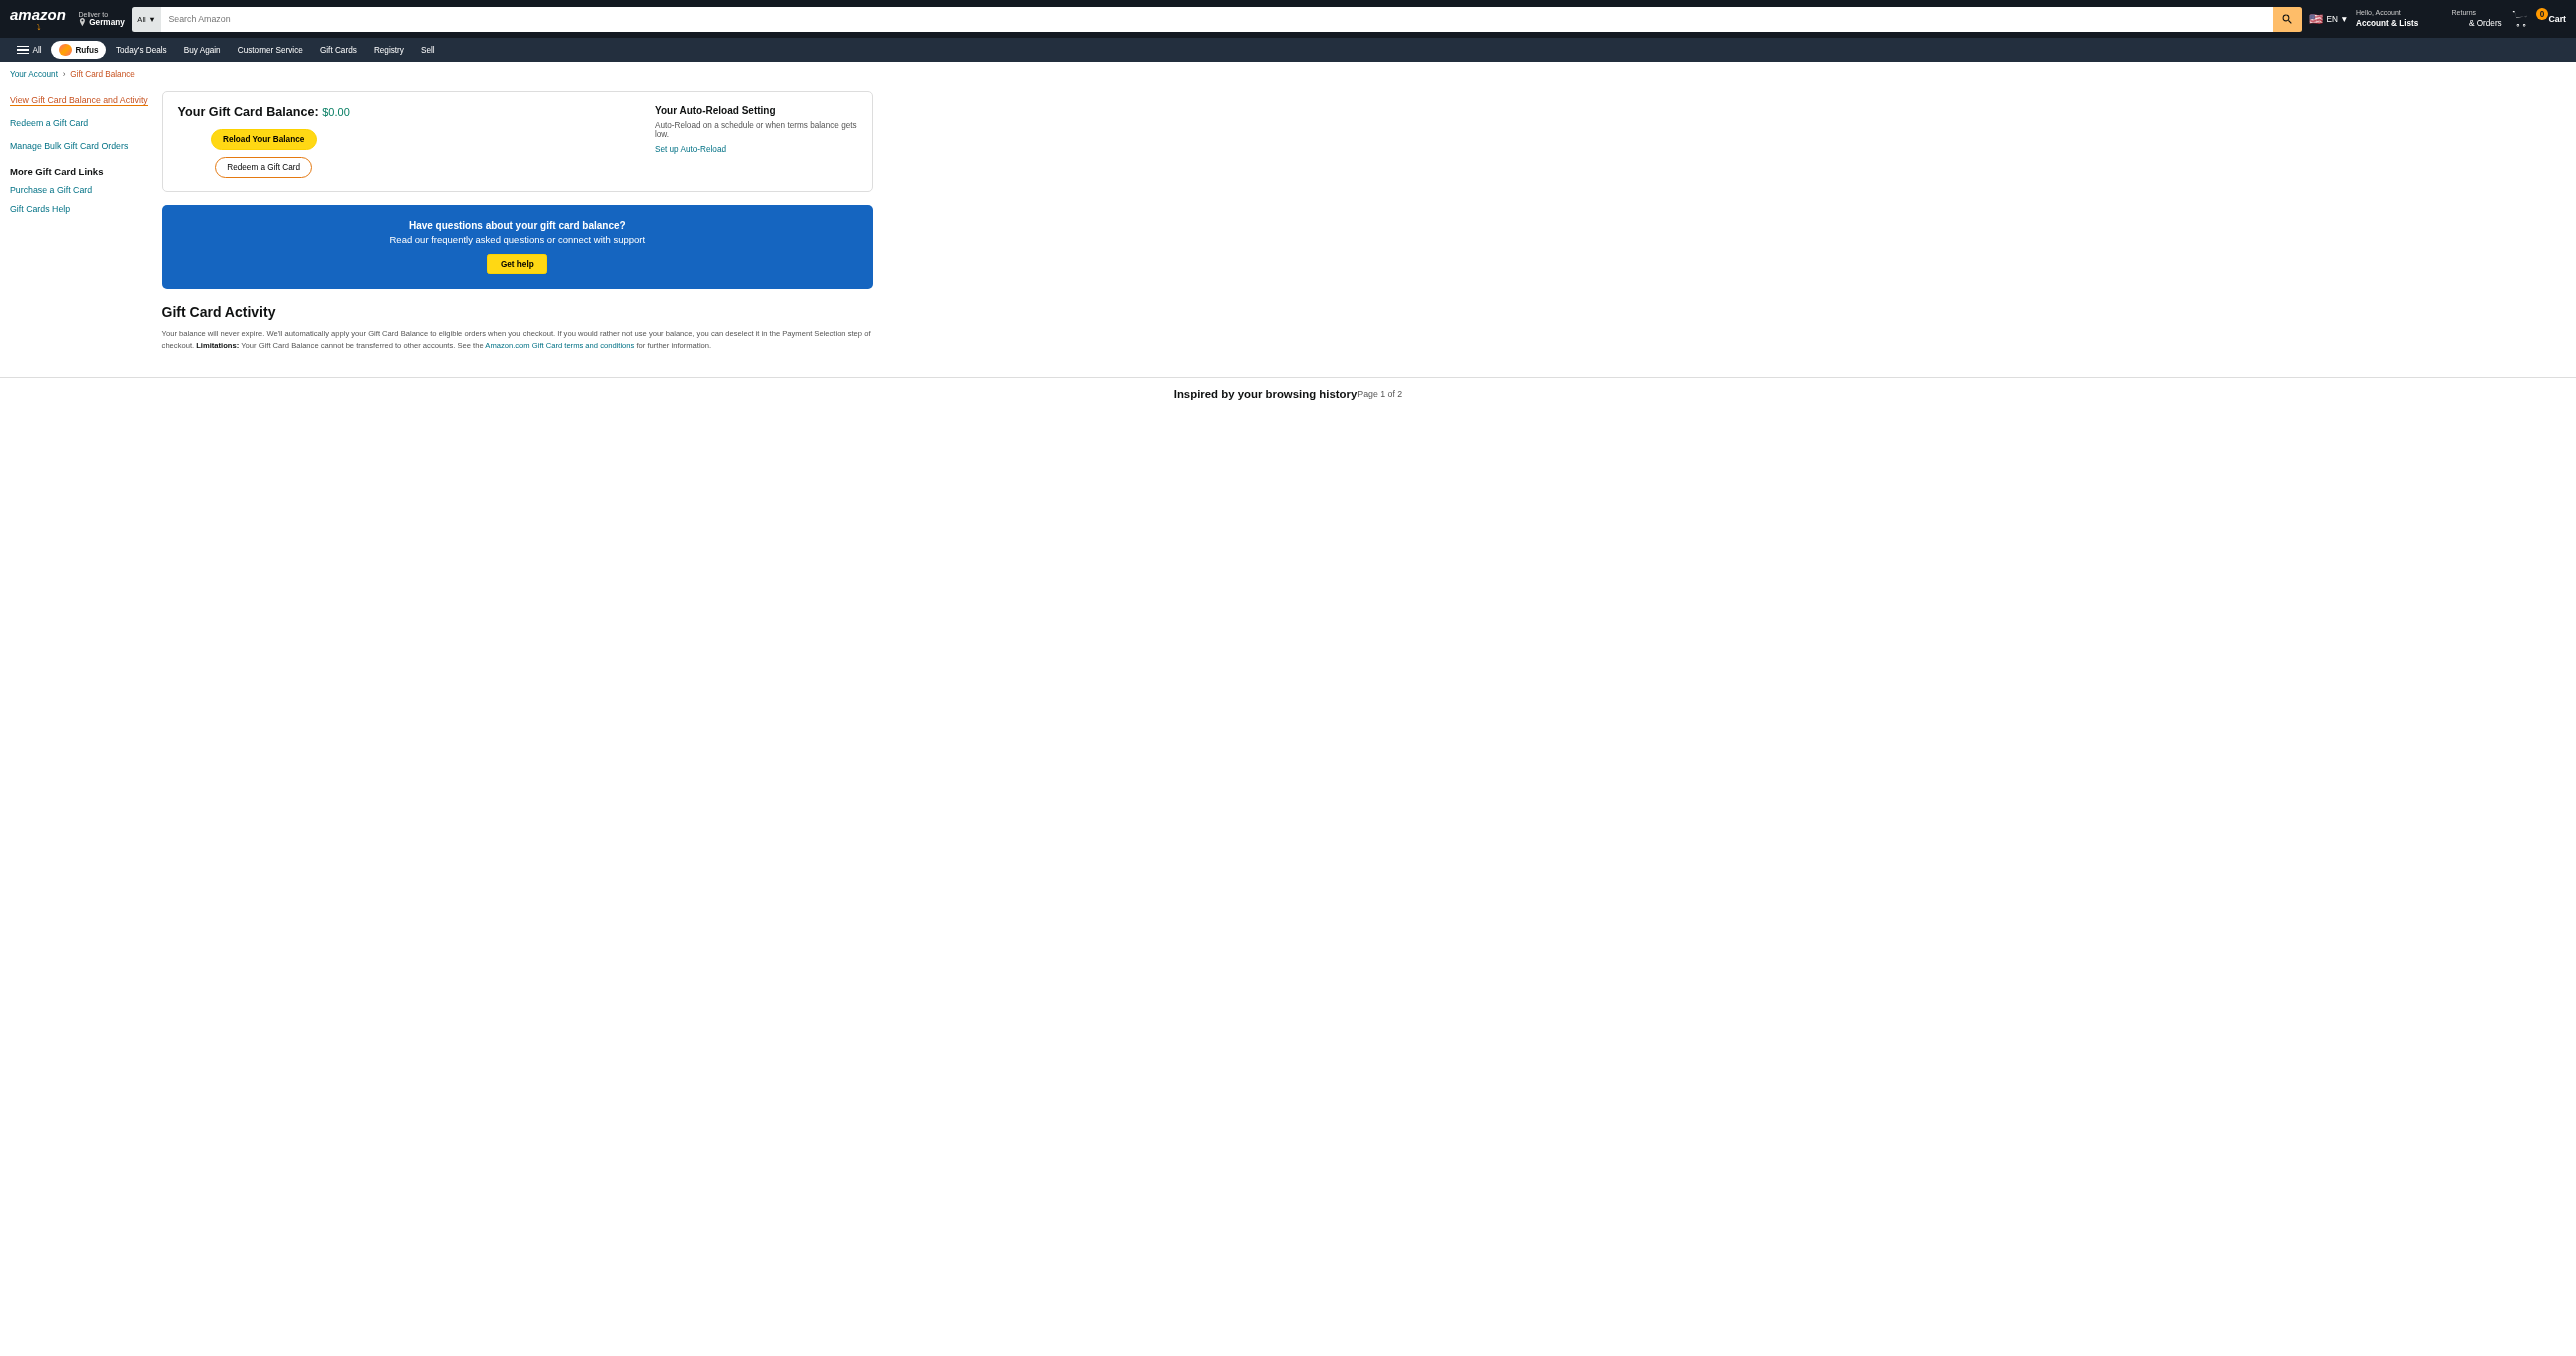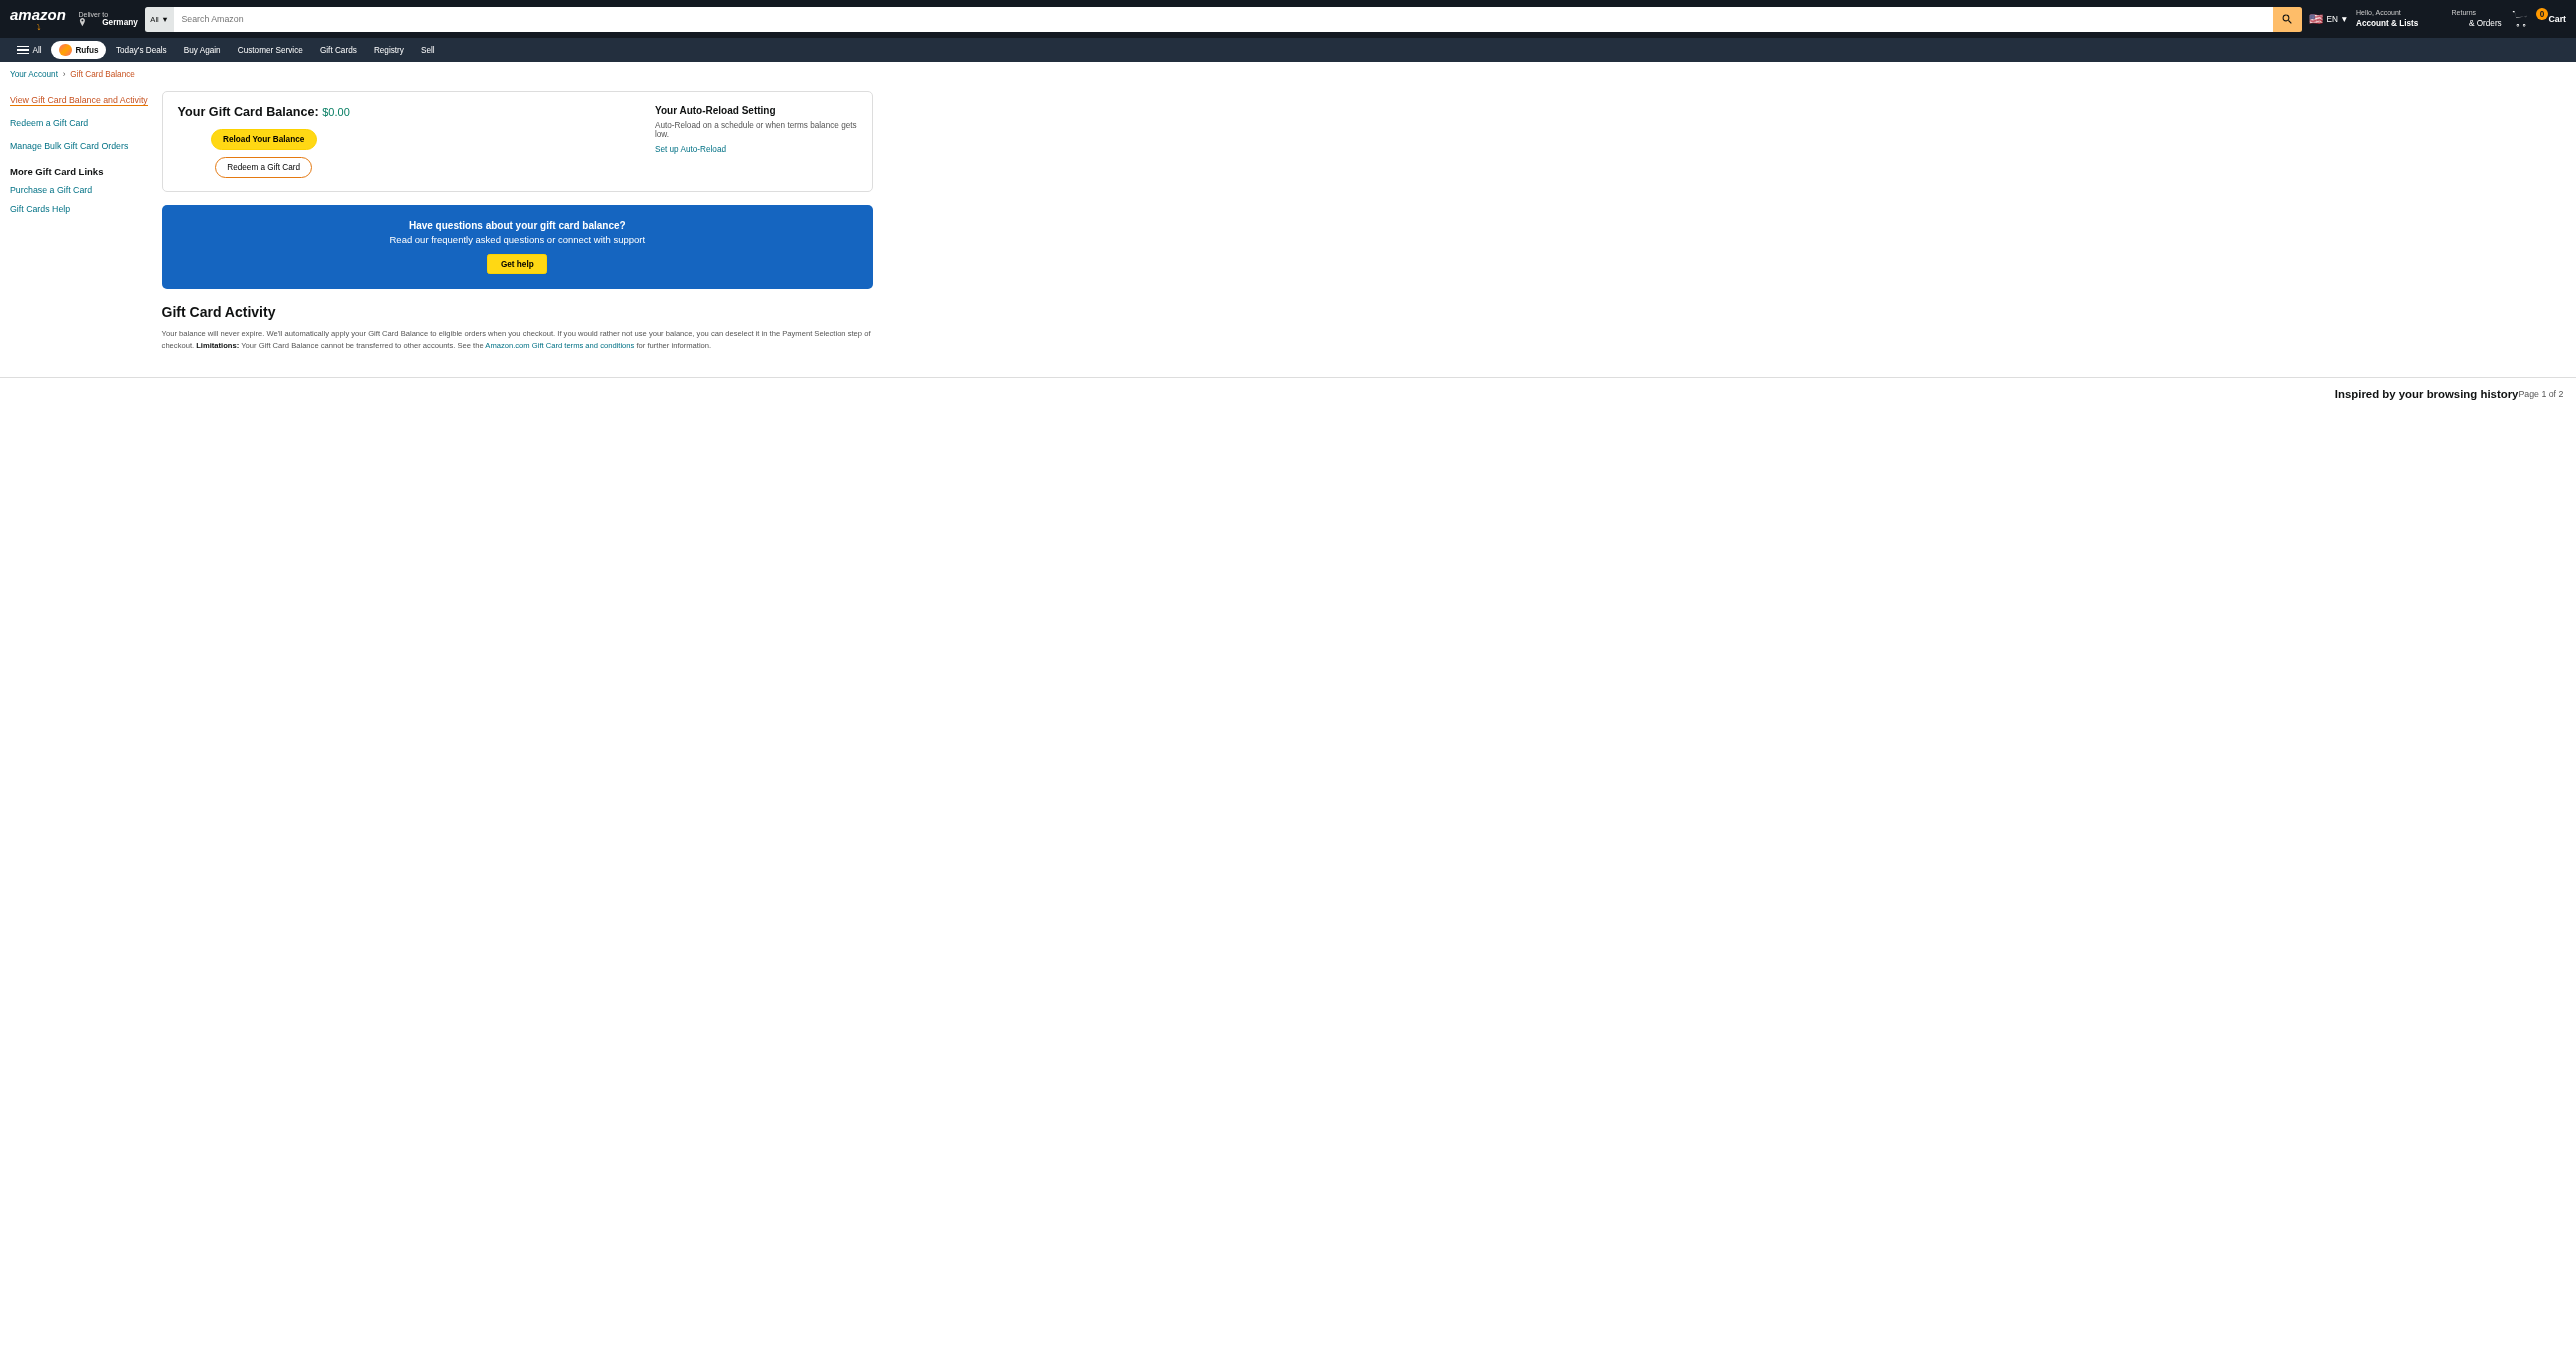--- a/index.html
+++ b/index.html
@@ -10,21 +10,21 @@
       background: #131921;
       display: flex;
       align-items: center;
       padding: 5px 10px;
       gap: 7.6px;
       min-height: 38px;
     }
     .logo-area { display: flex; flex-direction: column; align-items: center; cursor: pointer; }
     .deliver-to { color: #ccc; font-size: 7px; display: flex; flex-direction: column; align-items: flex-start; cursor: pointer; margin-left: 5px; }
     .deliver-label { color: #ccc; font-size: 7px; }
-    .deliver-country { color: #fff; font-size: 8.2px; font-weight: bold; display: flex; align-items: center; gap: 15px; }
+    .deliver-country { color: #fff; font-size: 8.2px; font-weight: bold; display: flex; align-items: center; gap: 2px; }
     .search-bar { flex: 1; display: flex; height: 25px; }
     .search-category {
       background: #e3e6e6;
       border: none;
       border-radius: 2.5px 0 0 2.5px;
       padding: 0 5px;
       font-size: 7.6px;
       cursor: pointer;
       display: flex;
       align-items: center;
@@ -233,21 +233,21 @@
       margin-bottom: 12.6px;
     }
     .disclaimer a { color: #007185; text-decoration: none; }
     .disclaimer strong { color: #0f1111; }
 
     
     .footer-strip {
       border-top: 0.6px solid #ddd;
       padding: 10px 12.6px;
       display: flex;
-      justify-content: flex-end;
+      justify-content: center;
       align-items: center;
       margin-top: 12.6px;
       background: #fff;
     }
     .footer-strip .browsing-title { font-size: 11.4px; font-weight: bold; }
     .footer-strip .page-info { font-size: 8.8px; color: #555; }
 
     
     .search-icon-svg { width: 12.6px; height: 12.6px; fill: #0f1111; }
   </style>

